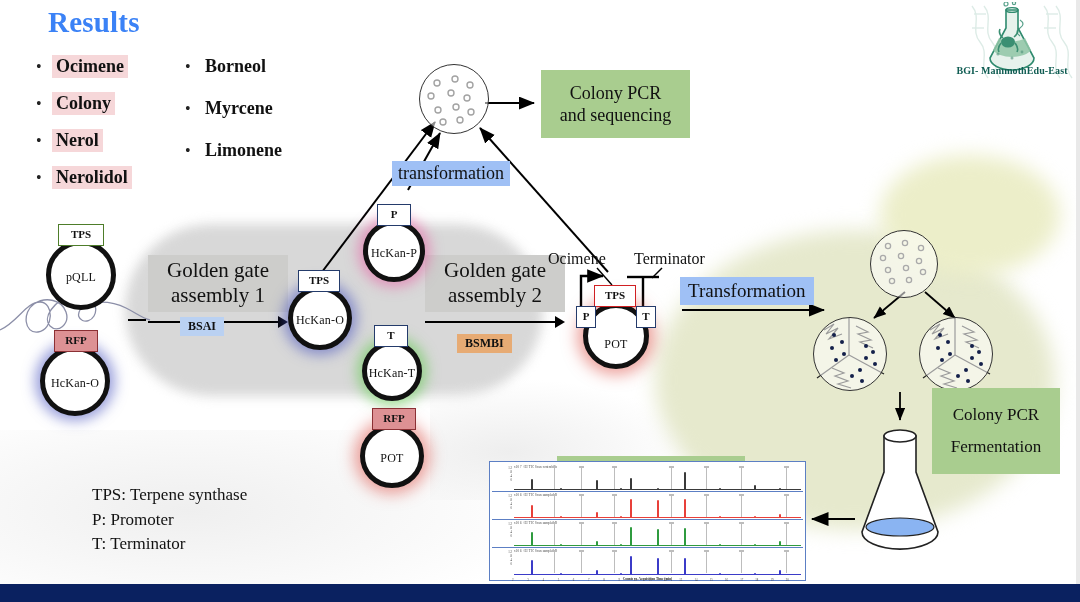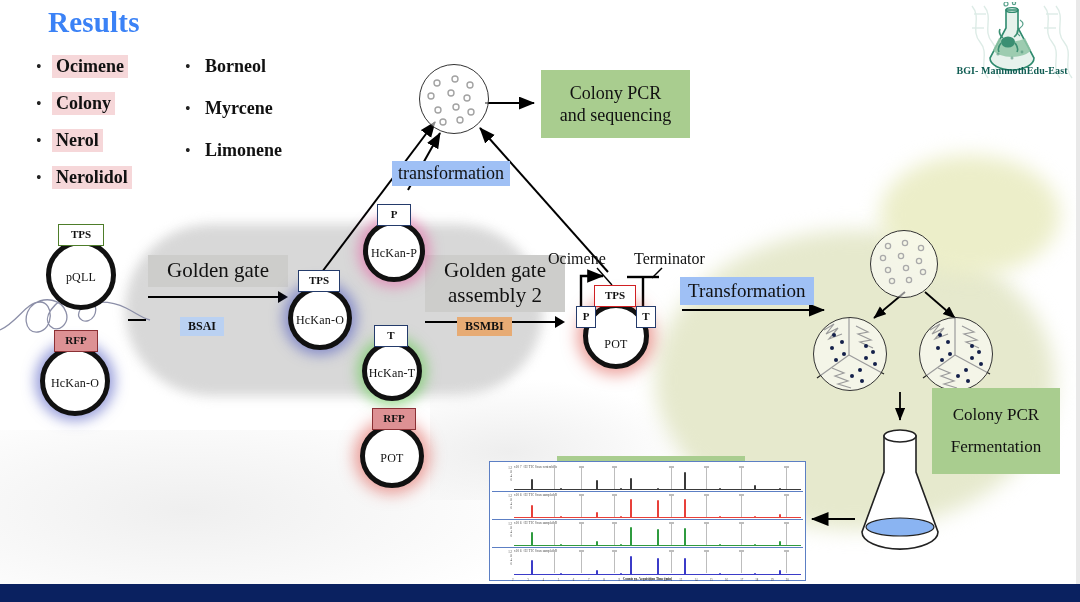--- a/index.html
+++ b/index.html
@@ -126,21 +126,21 @@
   #gg1 { left: 148px; top: 255px; }
   #gg1 .gg-arrow { width: 140px; }
   #gg1 .gg-arrow .shaft { width: 132px; }
   #gg1 .gg-arrow .head { left: 130px; }
   #gg1 .lbl-tag { position: absolute; left: 32px; top: 62px; }
 
   #gg2 { left: 425px; top: 255px; }
   #gg2 .gg-arrow { width: 140px; }
   #gg2 .gg-arrow .shaft { width: 132px; }
   #gg2 .gg-arrow .head { left: 130px; }
-  #gg2 .lbl-tag { position: absolute; left: 32px; top: 62px; text-align: right; }
+  #gg2 .lbl-tag { position: absolute; left: 32px; top: 79px; text-align: right; }
 
   
   .plasmid { position: absolute; }
   .ring {
     position: absolute;
     border: 5px solid #111;
     border-radius: 50%;
     background: #fff;
     display: flex; align-items: center; justify-content: center;
   }
@@ -286,20 +286,25 @@
     <div class="bullet-row">
       <span class="bullet-dot">•</span>
       <span class="bullet-text">Myrcene</span>
     </div>
     <div class="bullet-row">
       <span class="bullet-dot">•</span>
       <span class="bullet-text">Limonene</span>
     </div>
   </div>
 
+  <div id="legend">
+    <div>TPS: Terpene synthase</div>
+    <div>P: Promoter</div>
+    <div>T: Terminator</div>
+  </div>
 
   <svg id="vec" viewBox="0 0 1080 602">
     <defs>
       <marker id="ah" markerWidth="9" markerHeight="9" refX="7.5" refY="3.2" orient="auto">
         <path d="M0,0 L8,3.2 L0,6.4 z" fill="#000"></path>
       </marker>
       <marker id="ahs" markerWidth="8" markerHeight="8" refX="6.6" refY="2.8" orient="auto">
         <path d="M0,0 L7,2.8 L0,5.6 z" fill="#000"></path>
       </marker>
     </defs>
@@ -387,20 +392,21 @@
     <g stroke="#222" stroke-width="1.6" fill="#ffffff">
       <path d="M884,436 L884,472 L862,532 a20,9 0 0 0 76,0 L916,472 L916,436 z"></path>
       <ellipse cx="900" cy="436" rx="16" ry="6" fill="#fff"></ellipse>
     </g>
     <path d="M866,527 a34,9 0 0 0 68,0 a34,9 0 0 0 -68,0" fill="#8ab4f2" stroke="#222" stroke-width="1.2"></path>
   </svg>
 
   <div class="gg-block" id="gg1">
     <div class="gg-text">
       <div>Golden gate</div>
+      <div>assembly 1</div>
     </div>
     <div class="gg-arrow">
       <div class="shaft"></div>
         <div class="head"></div>
     </div>
     <div class="lbl-tag tag-blue">BSAI</div>
   </div>
 
   <div class="gg-block" id="gg2">
     <div class="gg-text">

